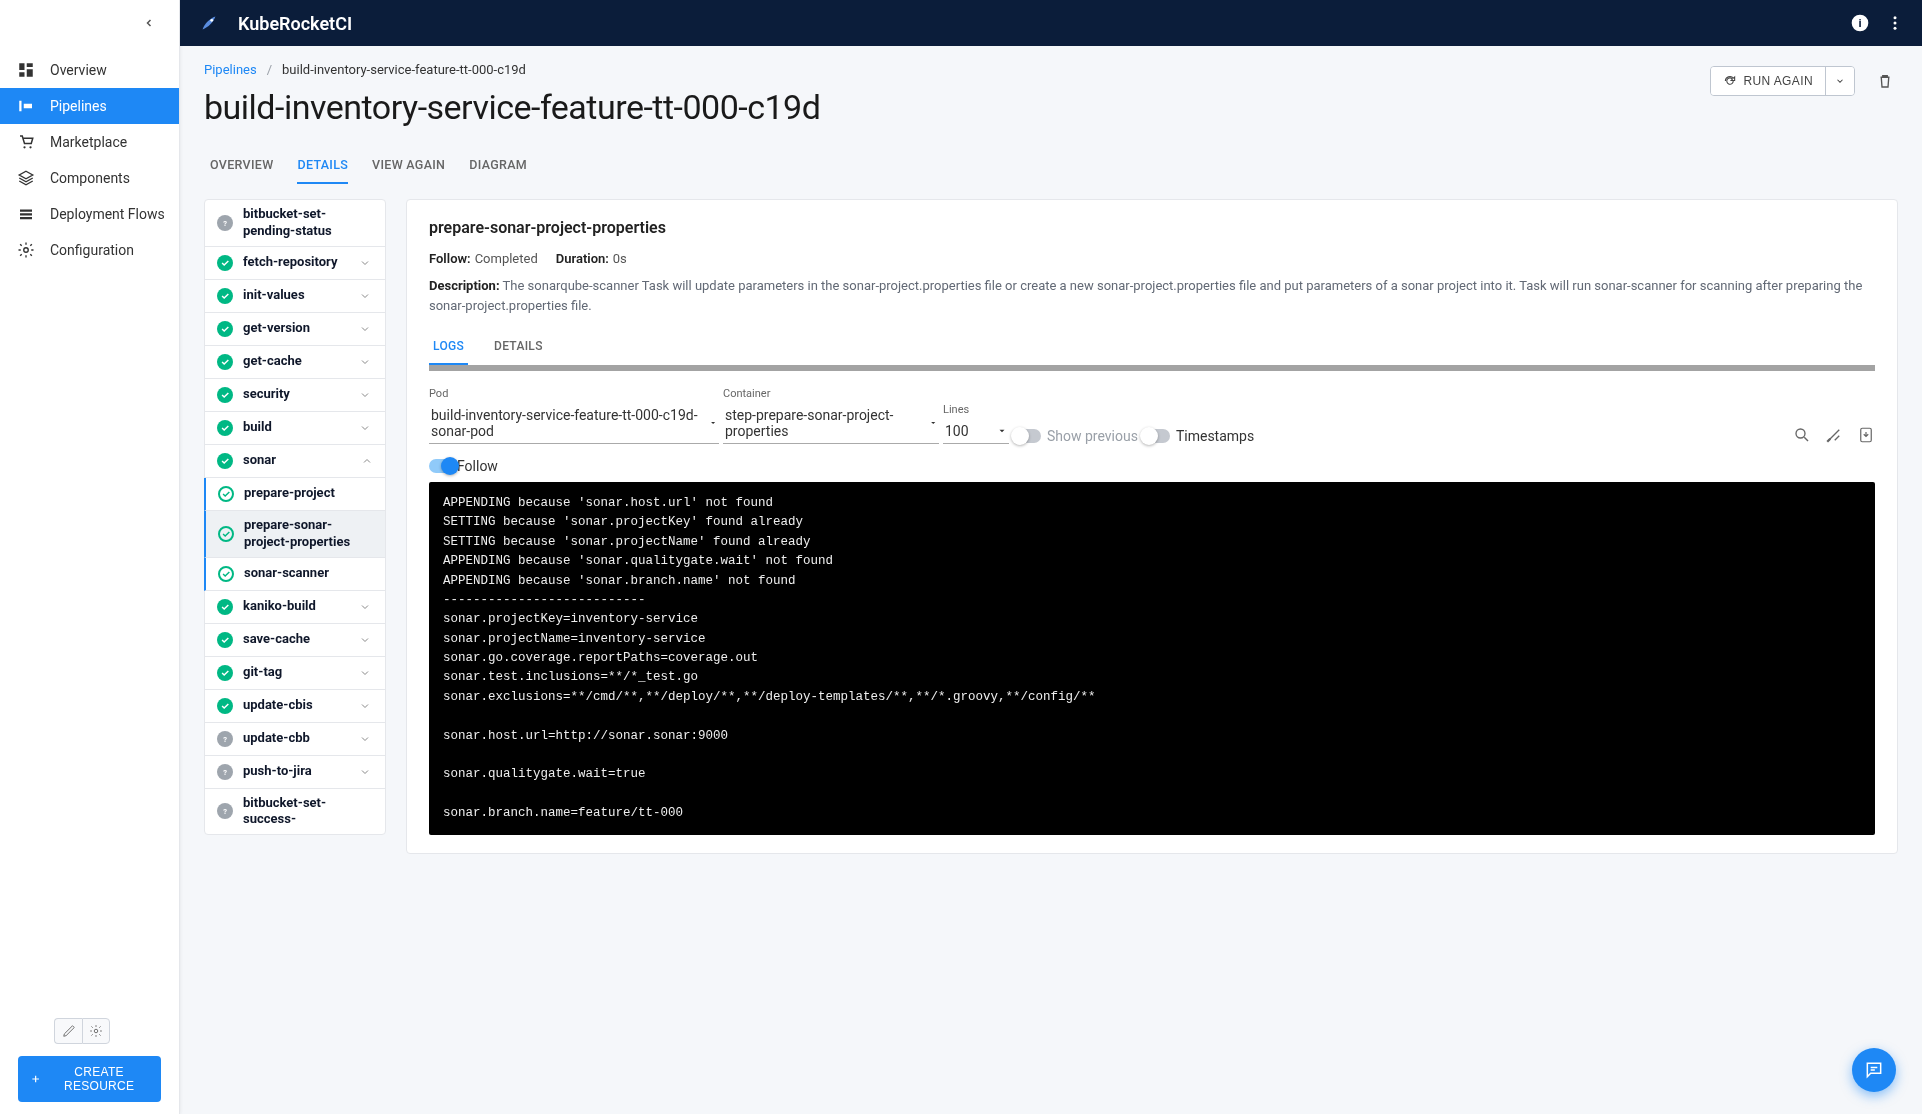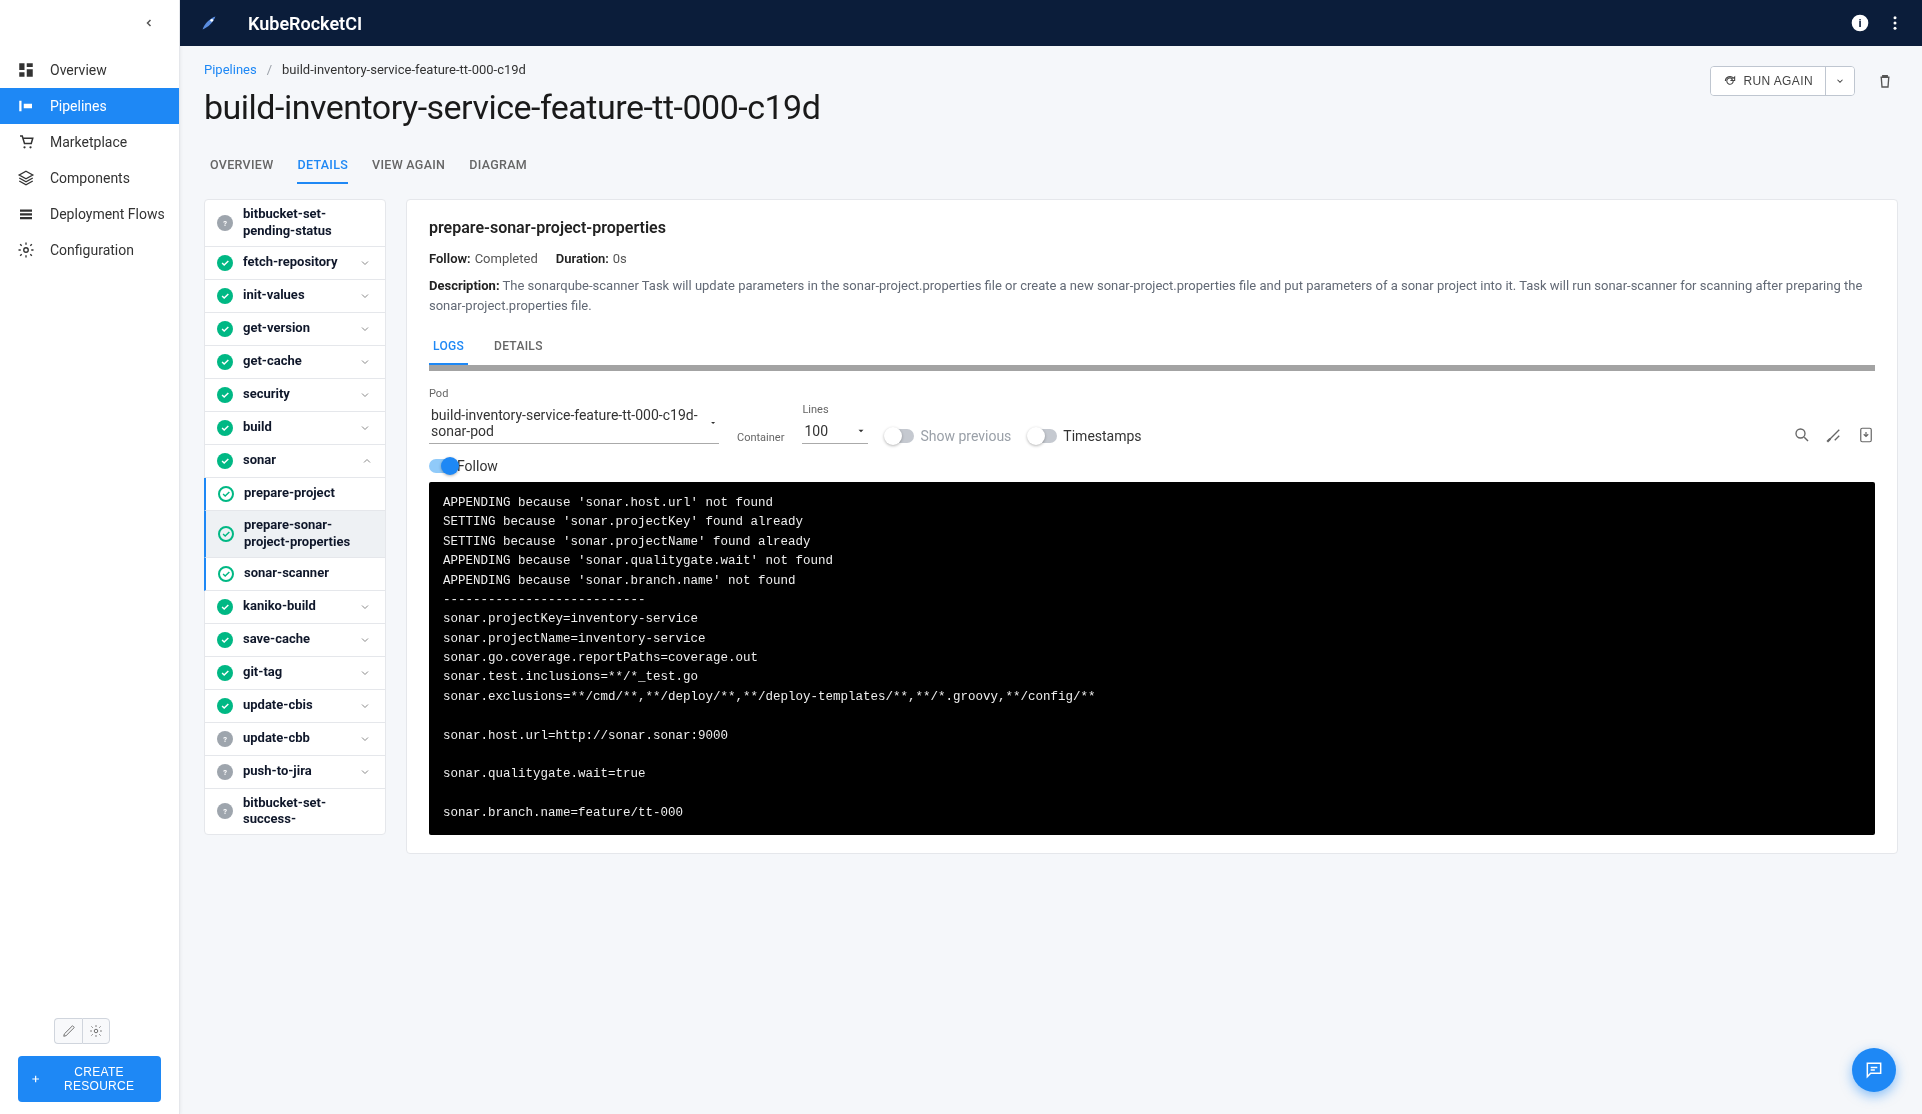--- a/index.html
+++ b/index.html
@@ -16,21 +16,21 @@
 .sidebar-bottom { padding: 12px 18px; }
 .icon-row { display: flex; gap: 0; margin-bottom: 12px; margin-left: 36px; }
 .icon-btn-small { width: 28px; height: 26px; border: 1px solid #d0d5dd; background: #f8f9fb; display: flex; align-items: center; justify-content: center; cursor: pointer; color: #666; }
 .icon-btn-small:first-child { border-radius: 4px 0 0 4px; border-right: none; }
 .icon-btn-small:last-child { border-radius: 0 4px 4px 0; }
 .create-btn { background: #1e88f5; color: #fff; border: none; border-radius: 4px; padding: 9px 12px; font-size: 12px; font-weight: 500; display: flex; align-items: center; gap: 8px; cursor: pointer; letter-spacing: 0.3px; }
 
 
 .main { flex: 1; display: flex; flex-direction: column; min-width: 0; }
 .topbar { height: 46px; background: #0b1d3a; color: #fff; display: flex; align-items: center; padding: 0 18px; justify-content: space-between; }
-.brand { display: flex; align-items: center; gap: 28px; font-size: 18px; font-weight: 600; }
+.brand { display: flex; align-items: center; gap: 18px; font-size: 18px; font-weight: 600; }
 .brand svg { width: 22px; height: 22px; }
 .topbar-actions { display: flex; align-items: center; gap: 16px; }
 
 .content { flex: 1; overflow-y: auto; padding: 16px 24px 24px 24px; }
 .breadcrumb { display: flex; align-items: center; gap: 10px; font-size: 13px; margin-bottom: 10px; }
 .breadcrumb a { color: #1e88f5; text-decoration: none; }
 .breadcrumb .sep { color: #9aa0a8; }
 .breadcrumb .current { color: #333; }
 
 .title-row { display: flex; align-items: flex-start; justify-content: space-between; margin-bottom: 20px; }
@@ -67,21 +67,21 @@
 .step-title { font-size: 16px; font-weight: 600; margin-bottom: 14px; color: #222; }
 .meta-row { display: flex; gap: 18px; font-size: 13px; color: #555; margin-bottom: 10px; }
 .meta-row b { color: #222; font-weight: 600; margin-right: 4px; }
 .desc { font-size: 13px; color: #626975; line-height: 1.5; margin-bottom: 14px; }
 .desc b { color: #222; }
 
 .subtabs { display: flex; gap: 22px; border-bottom: 6px solid #a3a3a3; margin-bottom: 16px; }
 .subtab { padding: 10px 4px; font-size: 12px; font-weight: 500; color: #666; cursor: pointer; border-bottom: 2px solid transparent; letter-spacing: 0.3px; }
 .subtab.active { color: #1e88f5; border-bottom-color: #1e88f5; }
 
-.log-controls { display: flex; align-items: flex-end; gap: 18px; margin-bottom: 14px; flex-wrap: wrap; }
+.log-controls { display: flex; align-items: flex-end; gap: 4px; margin-bottom: 14px; flex-wrap: wrap; }
 .select-group { display: flex; flex-direction: column; gap: 3px; }
 .select-group label { font-size: 11px; color: #666; }
 .mui-select { display: flex; align-items: center; justify-content: space-between; border: none; border-bottom: 1px solid #aaa; background: transparent; padding: 4px 2px; font-size: 14px; color: #333; cursor: pointer; gap: 8px; min-width: 60px; }
 .toggle-wrap { display: flex; align-items: center; gap: 6px; font-size: 14px; color: #9aa0a8; }
 .toggle { width: 28px; height: 14px; border-radius: 7px; background: #c5c9d0; position: relative; cursor: pointer; }
 .toggle::after { content: ""; position: absolute; top: -2px; left: -2px; width: 18px; height: 18px; background: #fff; border-radius: 50%; box-shadow: 0 1px 3px rgba(0,0,0,0.3); }
 .toggle.on { background: #90caf9; }
 .toggle.on::after { left: 12px; background: #1e88f5; }
 .log-actions { margin-left: auto; display: flex; gap: 14px; color: #666; }
 
@@ -481,20 +481,26 @@
               <label>Pod</label>
               <div class="mui-select" style="width:290px">
                 <span>build-inventory-service-feature-tt-000-c19d-sonar-pod</span>
                 <svg width="10" height="10" viewBox="0 0 24 24">
                     <path d="M6 9l6 6 6-6" fill="currentColor"></path>
                   </svg>
               </div>
             </div>
             <div class="select-group">
               <label>Container</label>
+              <div class="mui-select" style="width:216px">
+                <span>step-prepare-sonar-project-properties</span>
+                <svg width="10" height="10" viewBox="0 0 24 24">
+                    <path d="M6 9l6 6 6-6" fill="currentColor"></path>
+                  </svg>
+              </div>
             </div>
             <div class="select-group">
               <label>Lines</label>
               <div class="mui-select" style="width:66px">
                 <span>100</span>
                 <svg width="10" height="10" viewBox="0 0 24 24">
                     <path d="M6 9l6 6 6-6" fill="currentColor"></path>
                   </svg>
               </div>
             </div>

